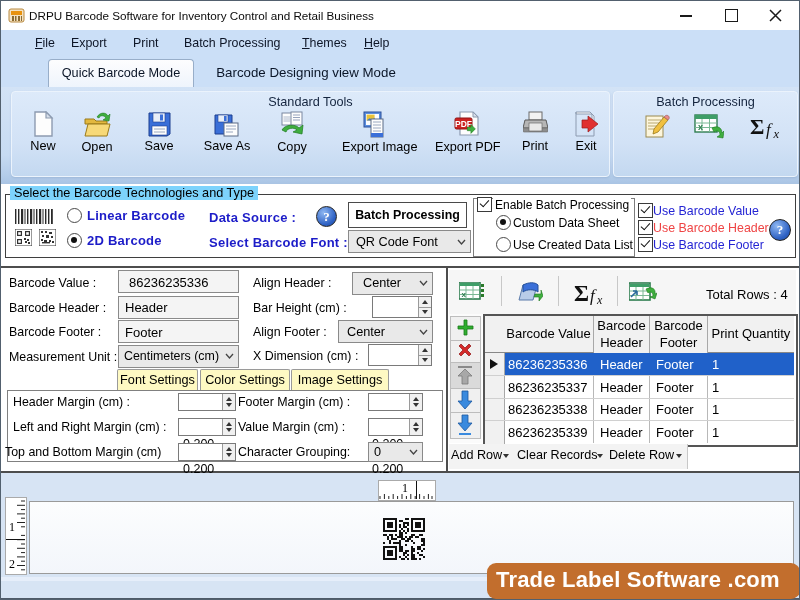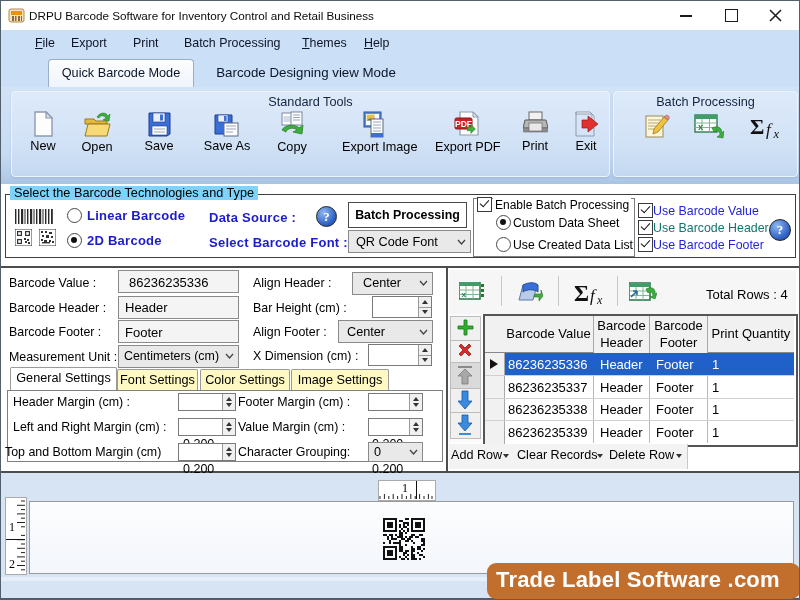--- a/index.html
+++ b/index.html
@@ -283,21 +283,21 @@
  <div class="abs" style="left:472px;top:14px;width:160px;height:57px;border:1px solid #7d7d7d;"></div>
  <div class="cb chk" style="left:476px;top:13px"></div>
  <div class="abs t" style="left:492px;top:14px;background:#fff;padding:0 2px;font-size:12px;">Enable Batch Processing</div>
  <div class="radio sel" style="left:495px;top:31px"></div>
  <div class="abs t" style="left:512px;top:32px;font-size:12.2px;">Custom Data Sheet</div>
  <div class="radio" style="left:495px;top:53px"></div>
  <div class="abs t" style="left:512px;top:54px;font-size:12.2px;">Use Created Data List</div>
  <div class="cb chk" style="left:637px;top:19px"></div>
  <div class="abs" style="left:652px;top:20px;color:#2525d4;font-size:12.4px;">Use Barcode Value</div>
  <div class="cb chk" style="left:637px;top:36px"></div>
- <div class="abs" style="left:652px;top:37px;color:#0f766e;font-size:12.4px;">Use Barcode Header</div>
+ <div class="abs" style="left:652px;top:37px;color:#ef4444;font-size:12.4px;">Use Barcode Header</div>
  <div class="cb chk" style="left:637px;top:53px"></div>
  <div class="abs" style="left:652px;top:54px;color:#2525d4;font-size:12.4px;">Use Barcode Footer</div>
  <div class="qicon" style="left:768px;top:35px;width:20px;height:20px;line-height:20px;">?</div>
 </div>
 
 <div class="abs" id="mainarea">
       <div class="abs" style="left:0;top:2px;width:798px;height:203px">
  <div id="vdiv"></div>
 
  <div class="flabel" style="left:8px;top:6px">Barcode Value :</div>
@@ -342,23 +342,20 @@
         </div>
  <div class="flabel" style="left:252px;top:79px">X Dimension (cm) :</div>
  <div class="spin" style="left:367px;top:74px;width:62px;height:20px;">
           <span class="sv">0.030</span>
           <span class="sb">
             <i></i>
           </span>
         </div>
 
  <div class="abs" style="left:0;top:99px;width:445px;height:21px;">
-  <div class="stab sel" style="left:9px;width:105px;">
-            <span>General Settings</span>
-          </div>
   <div class="stab" style="left:116px;width:79px;">
             <span>Font Settings</span>
           </div>
   <div class="stab" style="left:199px;width:88px;">
             <span>Color Settings</span>
           </div>
   <div class="stab" style="left:290px;width:96px;">
             <span>Image Settings</span>
           </div>
  </div>

